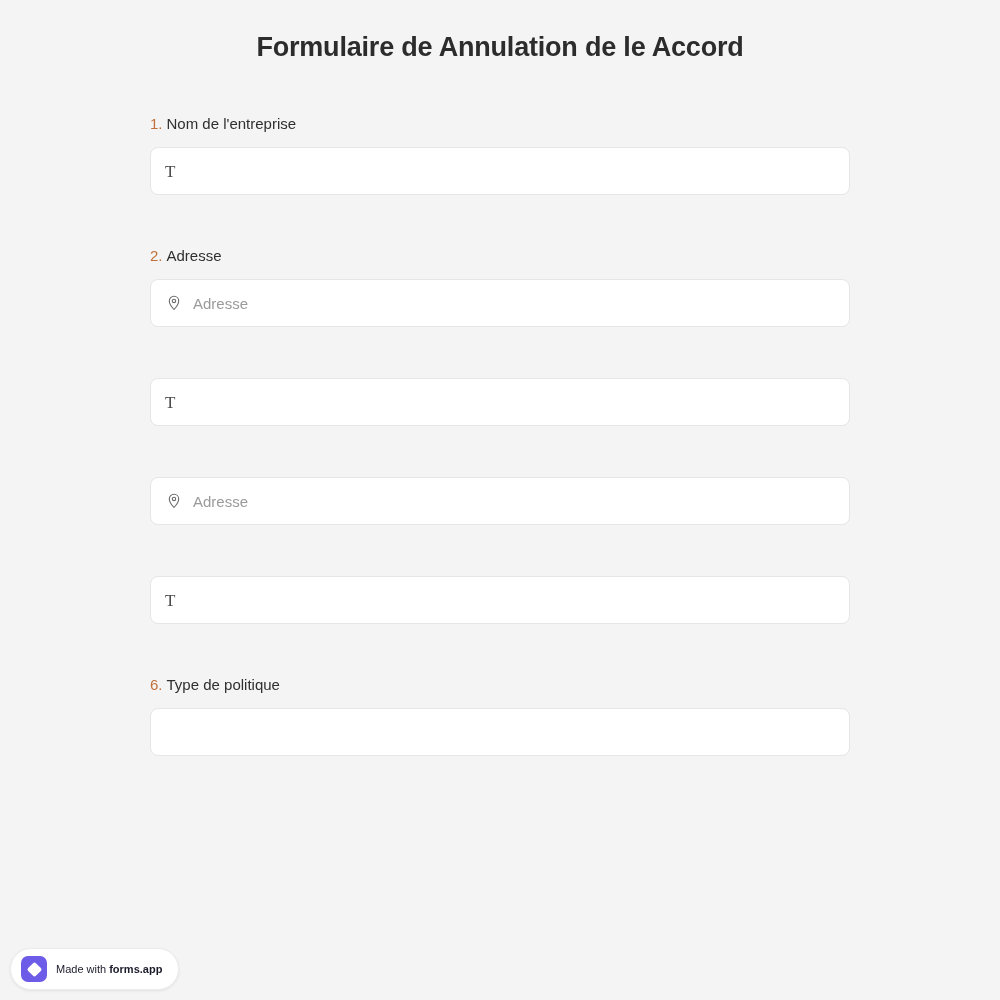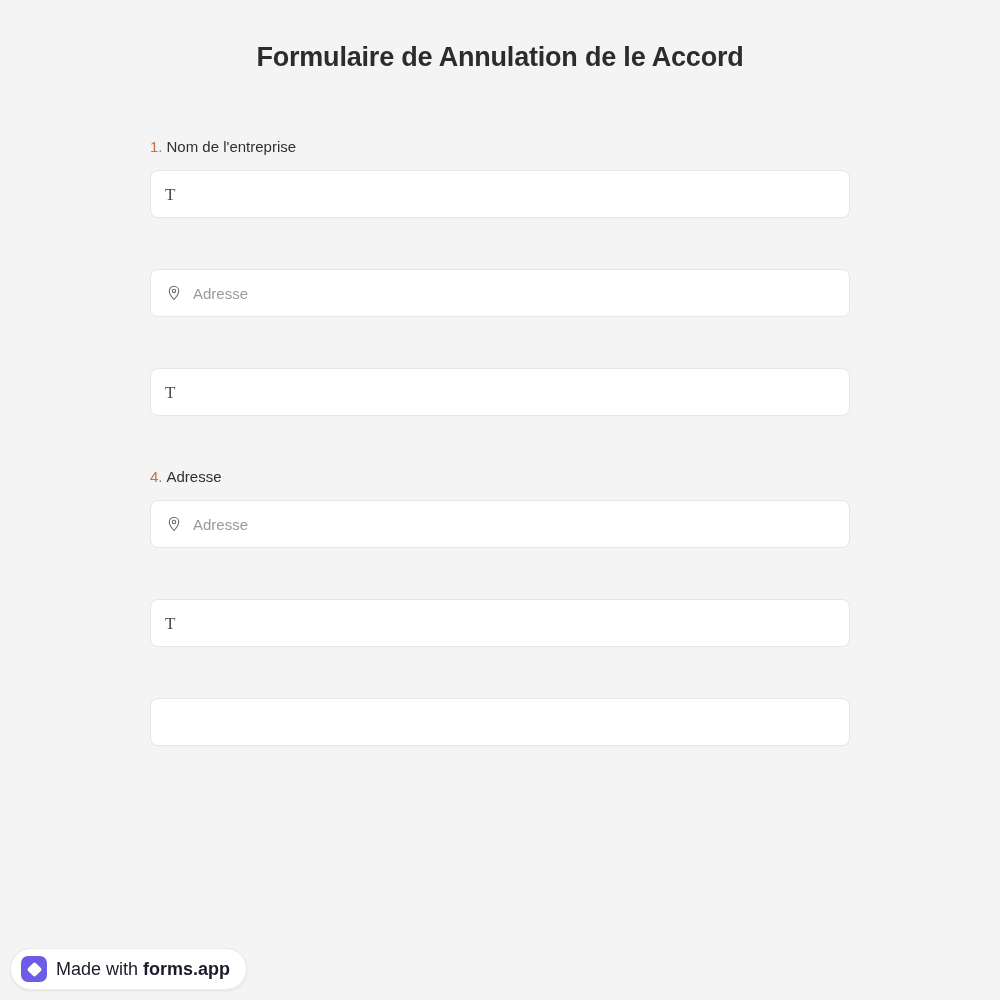--- a/index.html
+++ b/index.html
@@ -14,26 +14,26 @@
     position: relative;
     width: 1000px;
     height: 1000px;
     background: #f4f4f4;
   }
   .form-title {
     text-align: center;
     font-size: 27px;
     font-weight: 700;
     color: #2c2c2c;
-    padding-top: 42px;
+    padding-top: 32px;
     letter-spacing: -0.2px;
   }
   .fields {
     width: 700px;
-    margin: 18px auto;
+    margin: 5px auto;
     padding-top: 46px;
   }
   .field {
     margin-bottom: 51px;
   }
   .field-label {
     font-size: 15px;
     color: #2f2f2f;
     margin-bottom: 13px;
     line-height: 20px;
@@ -103,38 +103,60 @@
     margin-right: 9px;
   }
   .badge-logo .diamond {
     width: 11px;
     height: 11px;
     background: #ffffff;
     transform: rotate(45deg);
     border-radius: 2px;
   }
   .badge-text {
-    font-size: 18px;
+    font-size: 11px;
     color: #1b1b2b;
   }
   .badge-text b { font-weight: 700; }
 </style>
 </head>
 <body>
 
 <div class="page">
 
   <div class="form-title">Formulaire de Annulation de le Accord</div>
 
   <div class="fields">
 
     <div class="field">
       <div class="field-label">
         <span class="field-index">1.</span><span>Nom de l'entreprise</span>
       </div>
+      <div class="field-box">
+        <span class="icon-text">T</span>
+        <input class="field-input" placeholder="" style="">
+      </div>
+    </div>
+
+    <div class="field">
+      <div class="field-label">
+        <span class="field-index">2.</span><span>Adresse</span>
+      </div>
+      <div class="field-box">
+        <span class="icon-pin">
+          <svg width="14" height="16" viewBox="0 0 14 16" fill="none" xmlns="http://www.w3.org/2000/svg">
+            <path d="M7 1.2c-2.6 0-4.7 2.1-4.7 4.7 0 3.4 4.7 8.6 4.7 8.6s4.7-5.2 4.7-8.6c0-2.6-2.1-4.7-4.7-4.7z" stroke="#6b6b6b" stroke-width="1.1" fill="none"></path>
+            <circle cx="7" cy="5.9" r="1.7" stroke="#6b6b6b" stroke-width="1.1" fill="none"></circle>
+          </svg>
+        </span>
+        <input class="field-input" placeholder="Adresse" style="">
+      </div>
+    </div>
+
+    <div class="field">
       <div class="field-box">
         <span class="icon-text">T</span>
         <input class="field-input" placeholder="" style="">
       </div>
     </div>
 
     <div class="field">
       <div class="field-box">
         <span class="icon-pin">
           <svg width="14" height="16" viewBox="0 0 14 16" fill="none" xmlns="http://www.w3.org/2000/svg">
@@ -148,41 +170,22 @@
 
     <div class="field">
       <div class="field-box">
         <span class="icon-text">T</span>
         <input class="field-input" placeholder="" style="">
       </div>
     </div>
 
     <div class="field">
       <div class="field-label">
-        <span class="field-index">4.</span><span>Adresse</span>
+        <span class="field-index">6.</span><span>Type de politique</span>
       </div>
-      <div class="field-box">
-        <span class="icon-pin">
-          <svg width="14" height="16" viewBox="0 0 14 16" fill="none" xmlns="http://www.w3.org/2000/svg">
-            <path d="M7 1.2c-2.6 0-4.7 2.1-4.7 4.7 0 3.4 4.7 8.6 4.7 8.6s4.7-5.2 4.7-8.6c0-2.6-2.1-4.7-4.7-4.7z" stroke="#6b6b6b" stroke-width="1.1" fill="none"></path>
-            <circle cx="7" cy="5.9" r="1.7" stroke="#6b6b6b" stroke-width="1.1" fill="none"></circle>
-          </svg>
-        </span>
-        <input class="field-input" placeholder="Adresse" style="">
-      </div>
-    </div>
-
-    <div class="field">
-      <div class="field-box">
-        <span class="icon-text">T</span>
-        <input class="field-input" placeholder="" style="">
-      </div>
-    </div>
-
-    <div class="field">
       <div class="field-box">
         <input class="field-input" placeholder="" style="">
       </div>
     </div>
 
   </div>
 
   <div class="badge">
     <span class="badge-logo">
         <span class="diamond"></span>

